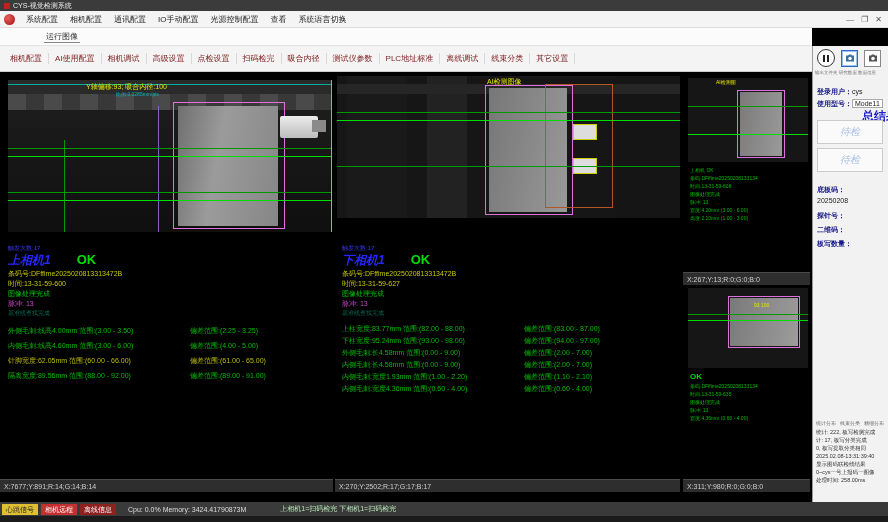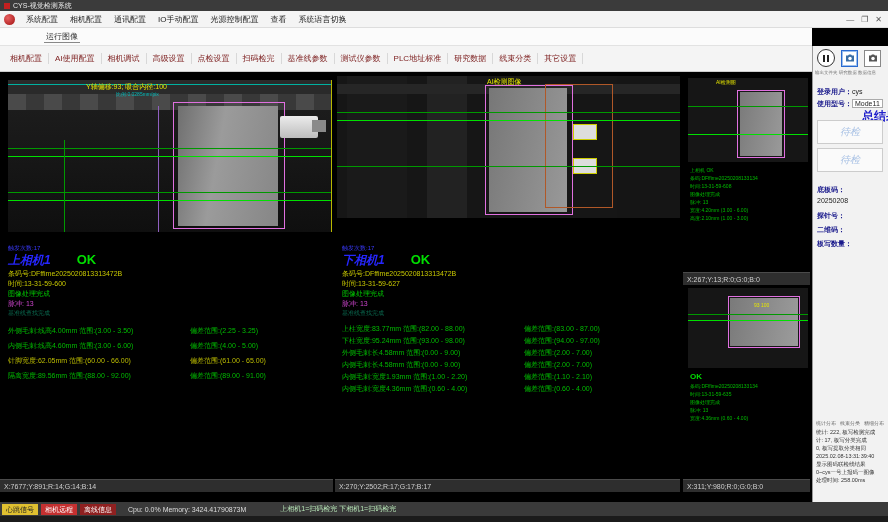--- a/index.html
+++ b/index.html
@@ -153,24 +153,24 @@
     <span>运行图像</span>
   </div>
 
   <div class="ribbon">
       <span class="ribbon-tab">相机配置</span>
       <span class="ribbon-tab">AI使用配置</span>
       <span class="ribbon-tab">相机调试</span>
       <span class="ribbon-tab">高级设置</span>
       <span class="ribbon-tab">点检设置</span>
       <span class="ribbon-tab">扫码检完</span>
-      <span class="ribbon-tab">基准线参数</span>
+      <span class="ribbon-tab">吸合内径</span>
       <span class="ribbon-tab">测试仪参数</span>
       <span class="ribbon-tab">PLC地址标准</span>
-      <span class="ribbon-tab">研究数据</span>
+      <span class="ribbon-tab">离线调试</span>
       <span class="ribbon-tab">线束分类</span>
       <span class="ribbon-tab">其它设置</span>
     </div>
 
   <div class="main">
 
     <div class="cam img-left">
       <div class="shape" style="left:0;top:0;width:324px;height:14px;background:#2a2a2a;"></div>
       <div class="shape" style="left:0;top:14px;width:324px;height:16px;background:repeating-linear-gradient(90deg,#4a4a4a 0 18px,#383838 18px 36px);"></div>
       <div class="shape" style="left:0;top:30px;width:324px;height:122px;background:linear-gradient(#1c1c1c,#0f0f0f);"></div>

